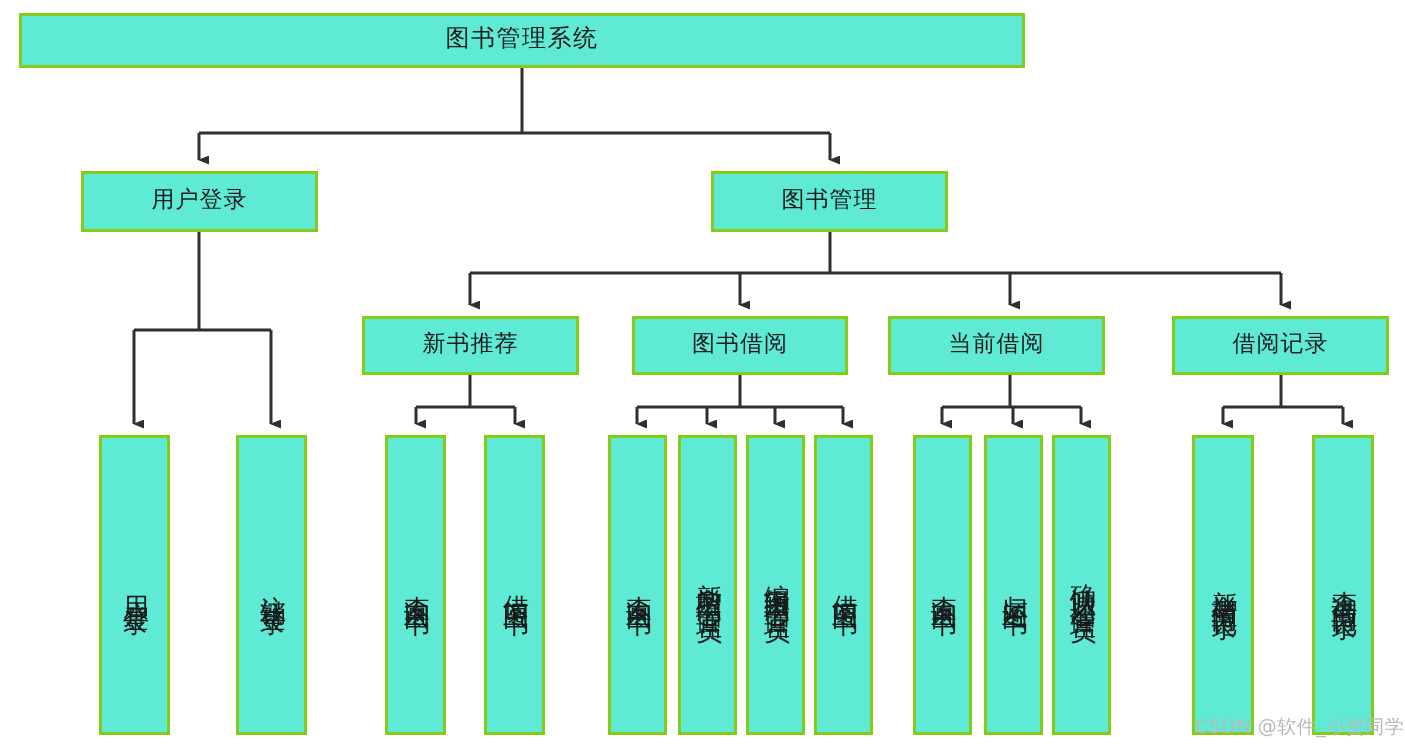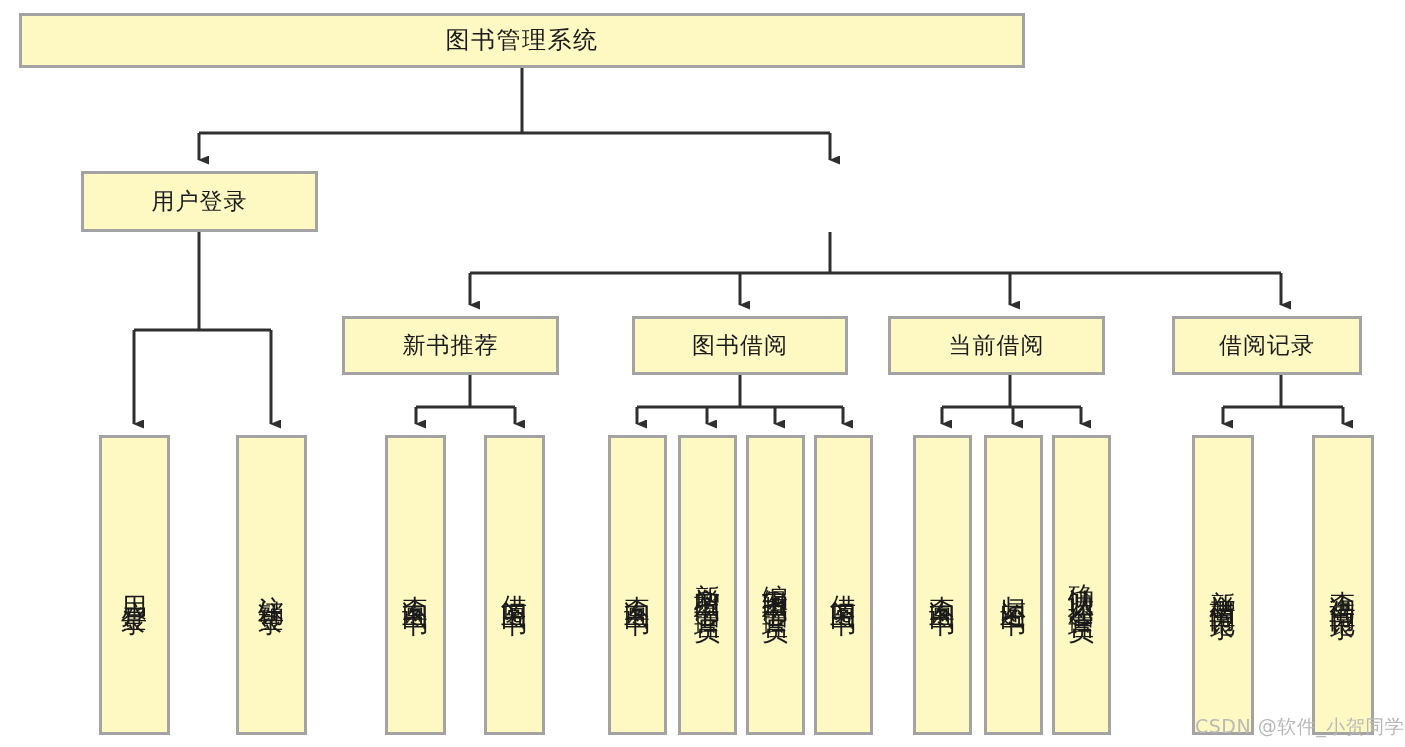--- a/index.html
+++ b/index.html
@@ -21,28 +21,29 @@
     position: absolute;
     left: 0;
     top: 0;
     width: 1405px;
     height: 747px;
     pointer-events: none;
   }
   .node {
     position: absolute;
     box-sizing: border-box;
-    border: 3px solid #a3a3a3;
-    background: #fef9c3;
+    border: 3px solid #84cc16;
+    background: #5eead4;
     display: flex;
     align-items: center;
     justify-content: center;
     color: #1a1a1a;
     line-height: 1.18;
     z-index: 2;
+    font-family: Liberation Mono, monospace;
   }
   .node .label {
     display: block;
     text-align: center;
     white-space: nowrap;
   }
   
   .node.horiz .label {
     font-size: 23px;
     letter-spacing: 1px;
@@ -128,31 +129,34 @@
     </g>
   </svg>
 
   <div class="node root horiz" style="left:19px; top:13px; width:1006px; height:55px;">
     <span class="label">图书管理系统</span>
   </div>
 
   <div class="node horiz" style="left:81px; top:171px; width:237px; height:61px;">
     <span class="label">用户登录</span>
   </div>
-
-  <div class="node horiz" style="left:342px; top:316px; width:217px; height:59px;">
+  <div class="node horiz" style="left:711px; top:171px; width:237px; height:61px;">
+    <span class="label">图书管理</span>
+  </div>
+
+  <div class="node horiz" style="left:362px; top:316px; width:217px; height:59px;">
     <span class="label">新书推荐</span>
   </div>
   <div class="node horiz" style="left:632px; top:316px; width:216px; height:59px;">
     <span class="label">图书借阅</span>
   </div>
   <div class="node horiz" style="left:888px; top:316px; width:217px; height:59px;">
     <span class="label">当前借阅</span>
   </div>
-  <div class="node horiz" style="left:1172px; top:316px; width:190px; height:59px;">
+  <div class="node horiz" style="left:1172px; top:316px; width:217px; height:59px;">
     <span class="label">借阅记录</span>
   </div>
 
   <div class="node vert" style="left:99px; top:435px; width:71px; height:300px;">
     <span class="label">用户登录</span>
   </div>
   <div class="node vert" style="left:236px; top:435px; width:71px; height:300px;">
     <span class="label">注销登录</span>
   </div>
 

